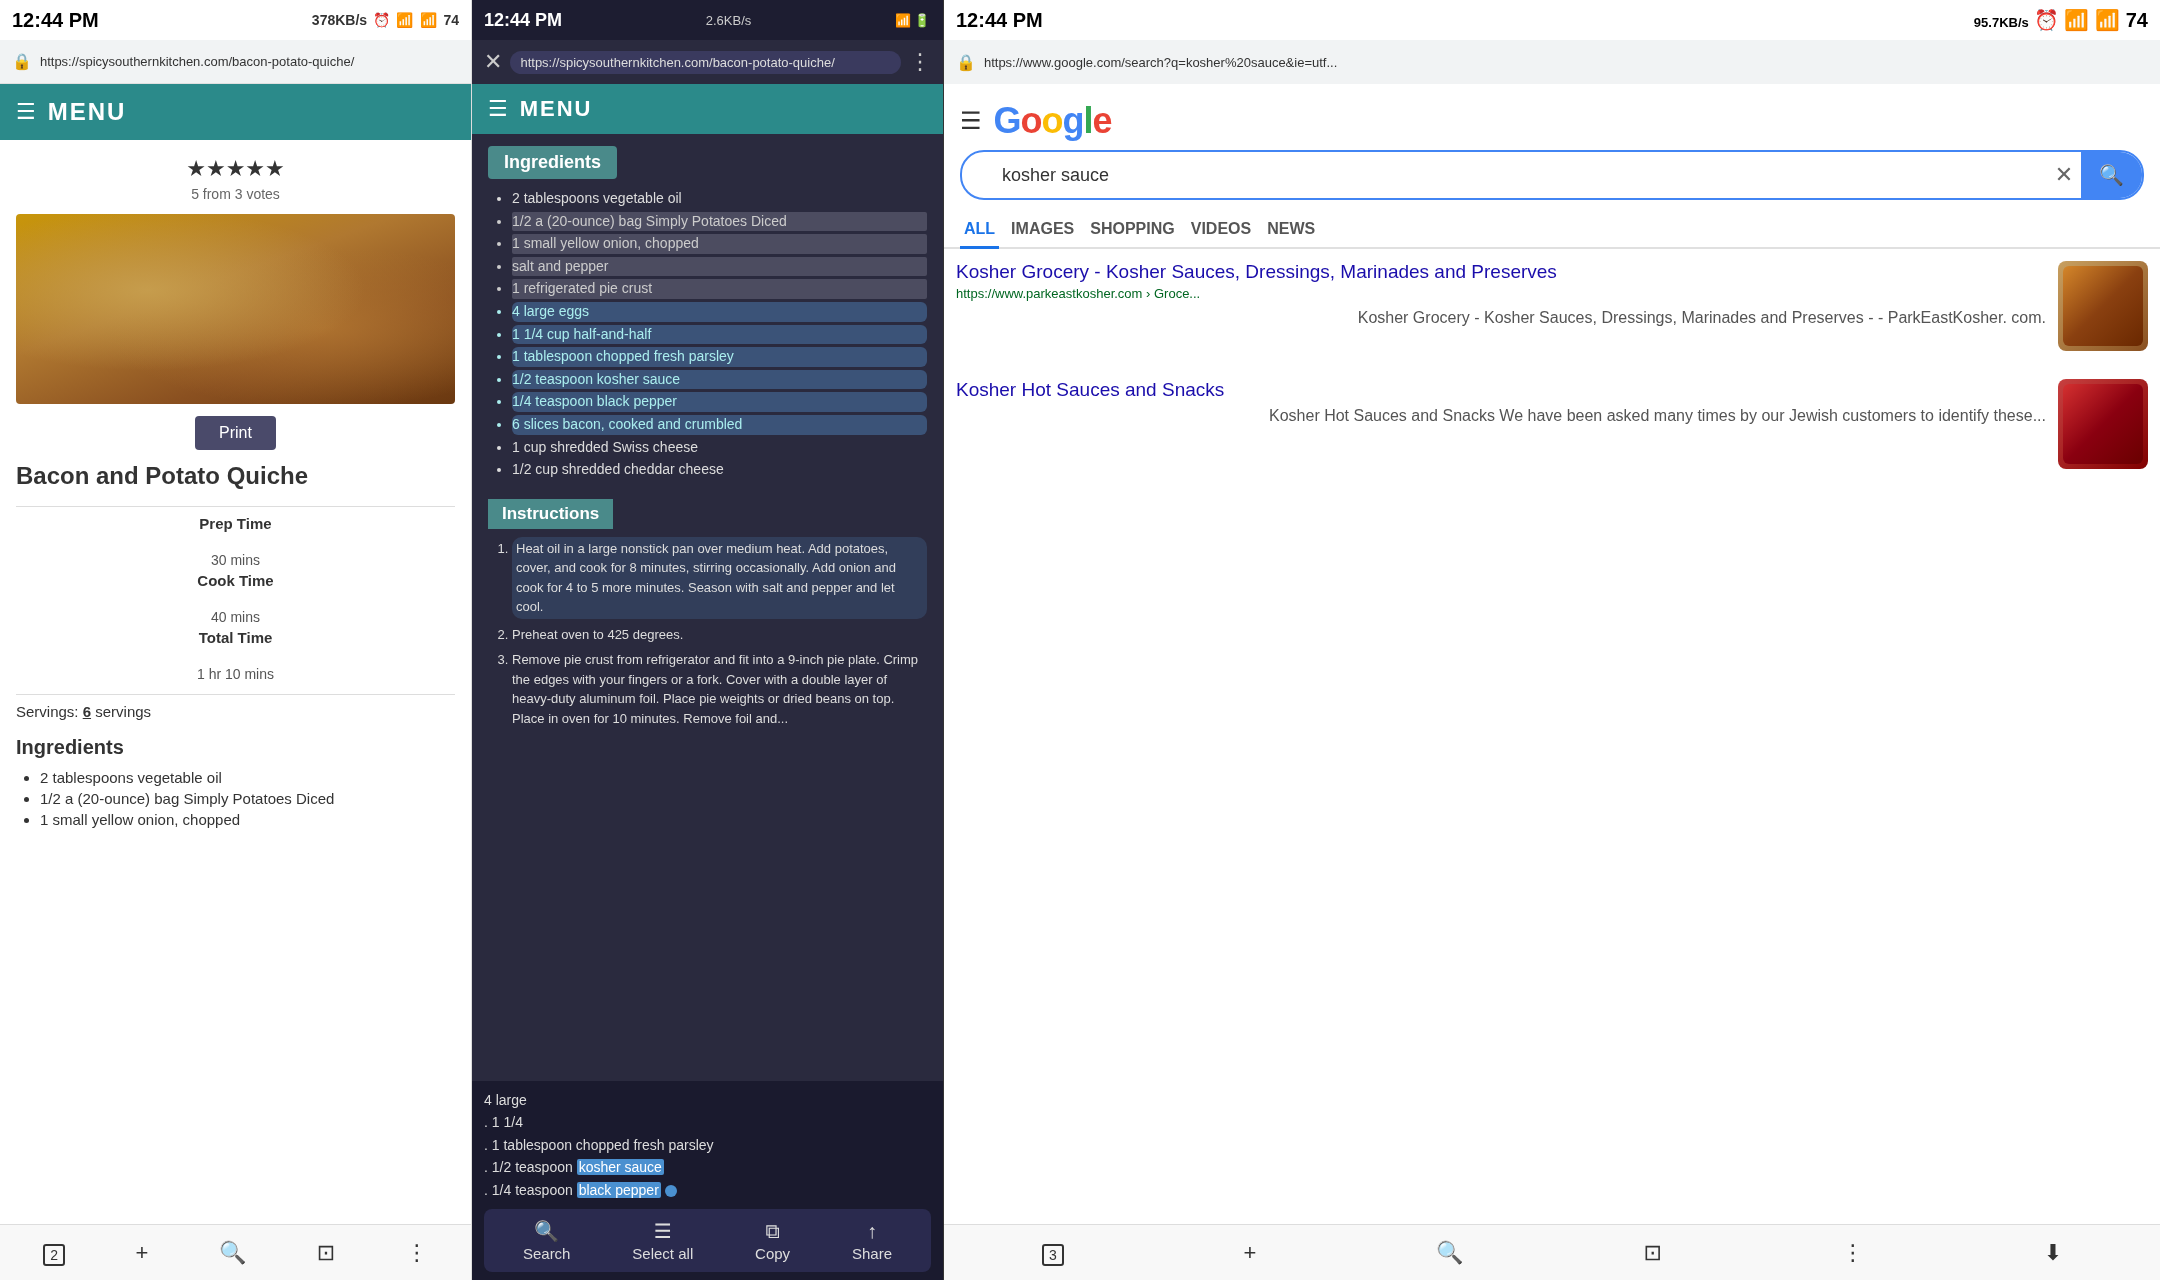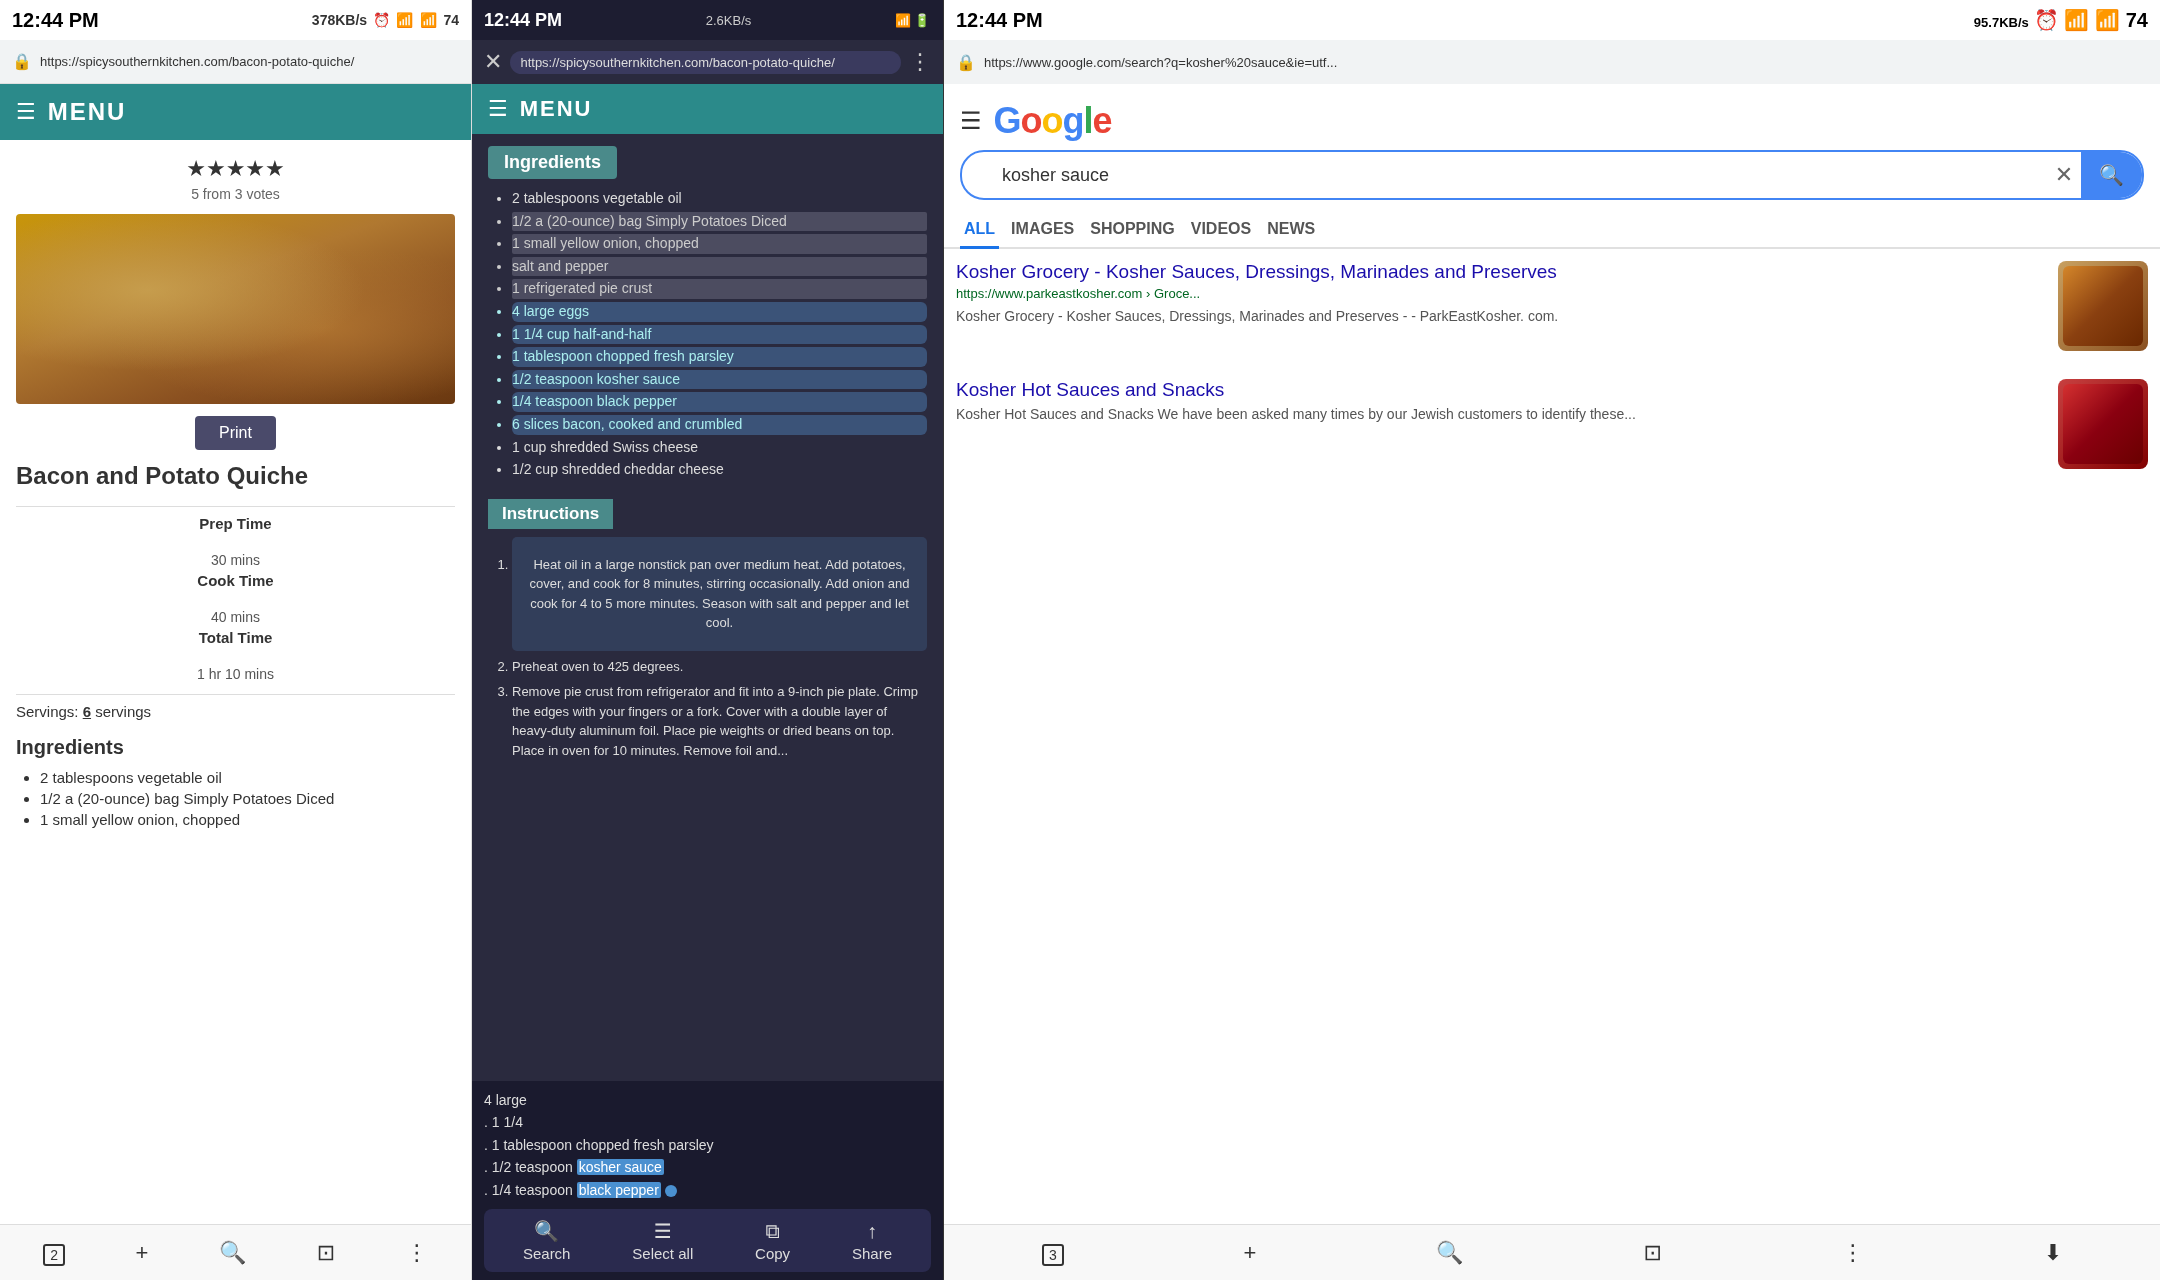--- a/index.html
+++ b/index.html
@@ -193,21 +193,21 @@
       color: #fff;
       font-size: 17px;
       font-weight: bold;
       padding: 5px 14px;
       border-radius: 0;
       display: inline-block;
       margin-bottom: 8px;
     }
     .inst-list { list-style: decimal; padding-left: 24px; }
     .inst-list li { font-size: 13px; color: #ddd; margin-bottom: 6px; line-height: 1.5; }
-    .inst-list li.highlight-step { background: rgba(100,180,255,0.15); border-radius: 5px; padding: 18px 4px; text-align: center; }
+    .inst-list li.highlight-step { background: rgba(100,180,255,0.15); border-radius: 10px; padding: 2px 4px; }
     
     .bottom-selected-area {
       position: absolute;
       bottom: 0;
       left: 0;
       right: 0;
       background: #1a1a2e;
       padding: 8px 12px;
     }
     .selected-lines { font-size: 14px; color: #ddd; line-height: 1.6; }
@@ -342,23 +342,24 @@
       cursor: pointer;
       margin-bottom: 3px;
       text-decoration: none;
     }
     .result-url {
       font-size: 13px;
       color: #006621;
       margin-bottom: 5px;
     }
     .result-desc {
-      font-size: 14px;
+      font-size: 16px;
       color: #545454;
       line-height: 1.5;
+      text-align: right;
     }
     .result-with-image {
       display: flex;
       gap: 12px;
       align-items: flex-start;
     }
     .result-text { flex: 1; }
     .result-thumbnail {
       width: 90px;
       height: 90px;

